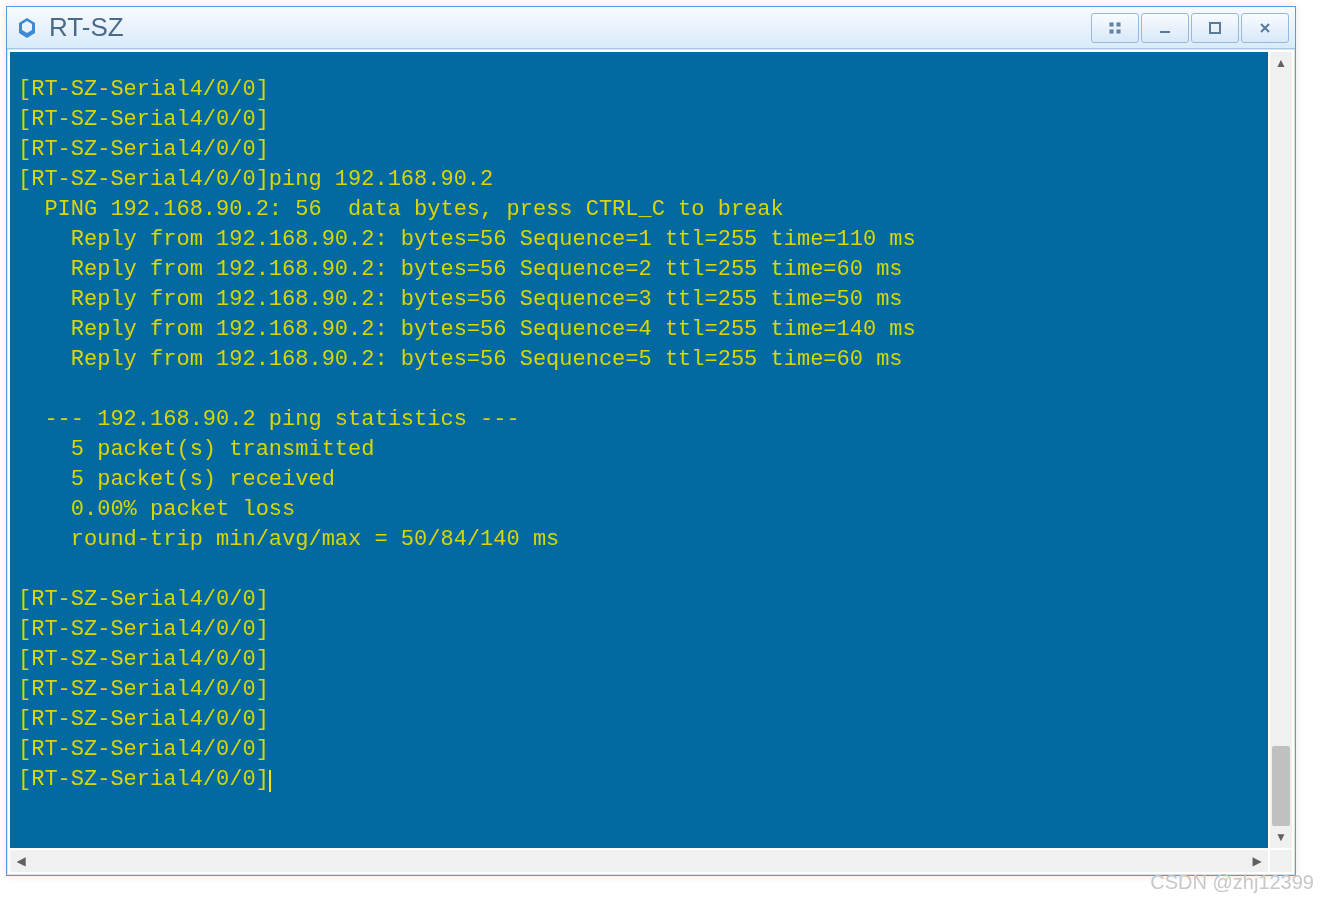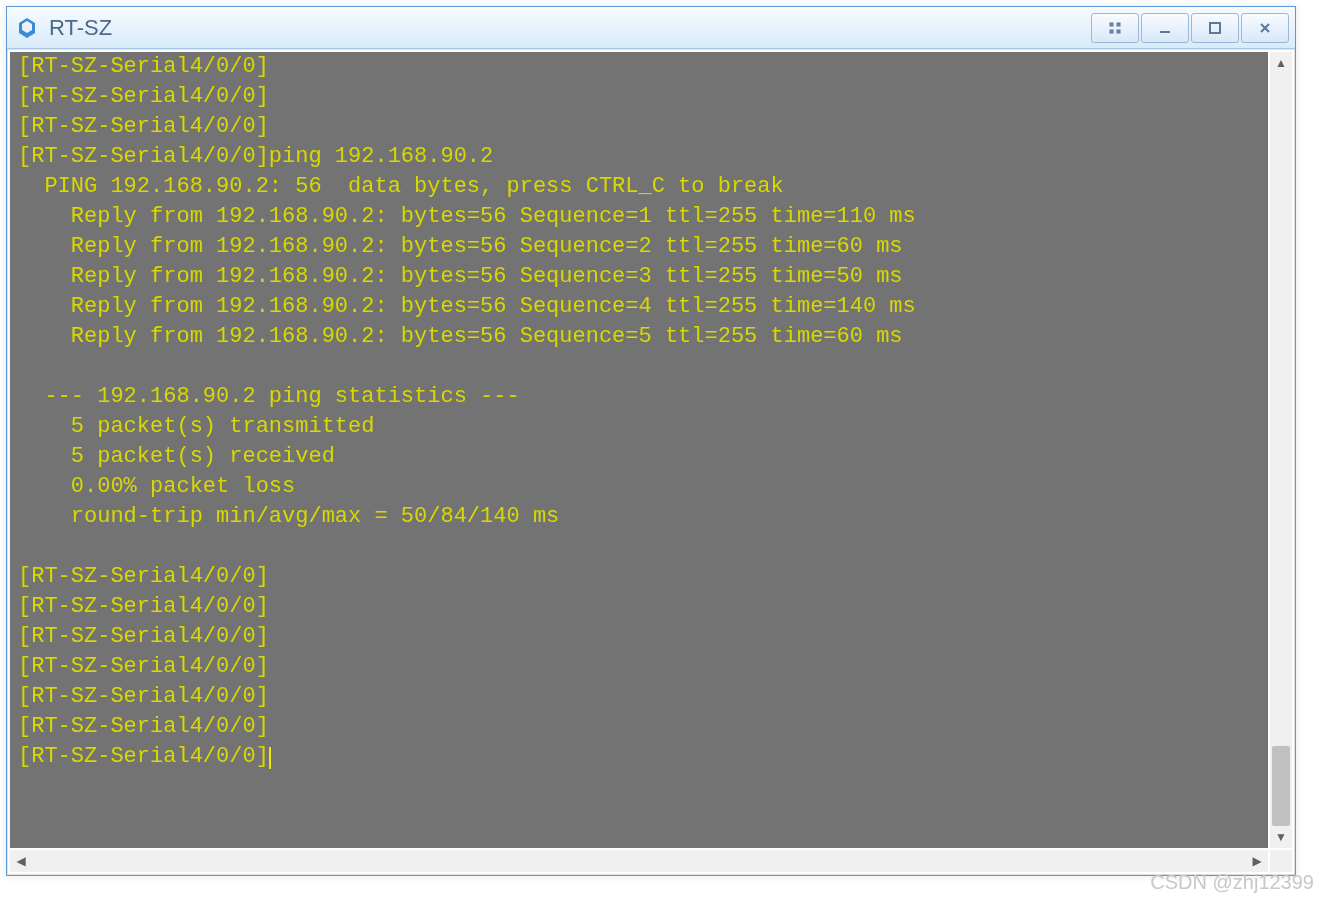--- a/index.html
+++ b/index.html
@@ -32,21 +32,21 @@
     .app-icon {
       width: 28px;
       height: 28px;
       margin-right: 8px;
       display: flex;
       align-items: center;
       justify-content: center;
     }
     .app-icon svg { width: 24px; height: 24px; }
     .title {
-      font-size: 22px;
+      font-size: 26px;
       color: #4a6a8a;
       flex: 1;
       font-weight: normal;
     }
     .window-controls {
       display: flex;
       gap: 2px;
     }
     .win-btn {
       width: 48px;
@@ -69,22 +69,22 @@
       right: 0;
       bottom: 0;
       border: 1px solid #e0e0e0;
     }
     .terminal {
       position: absolute;
       top: 2px;
       left: 2px;
       right: 26px;
       bottom: 26px;
-      background: #737373;
-      padding: 0 8px;
+      background: #0369a1;
+      padding: 23px 8px;
       font-family: "Courier New", monospace;
       font-size: 22px;
       line-height: 30px;
       color: #e8e800;
       overflow: hidden;
       white-space: pre;
     }
     .prompt-line { color: #d8d800; }
     .vscroll {
       position: absolute;

